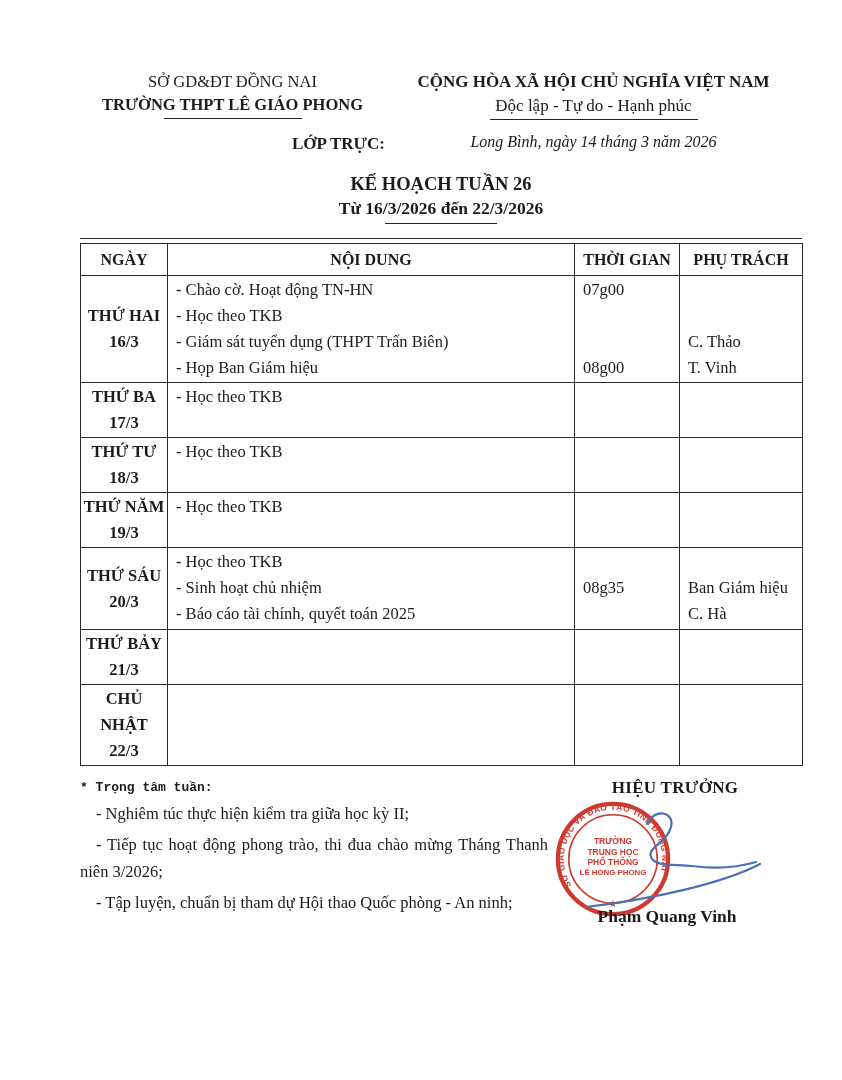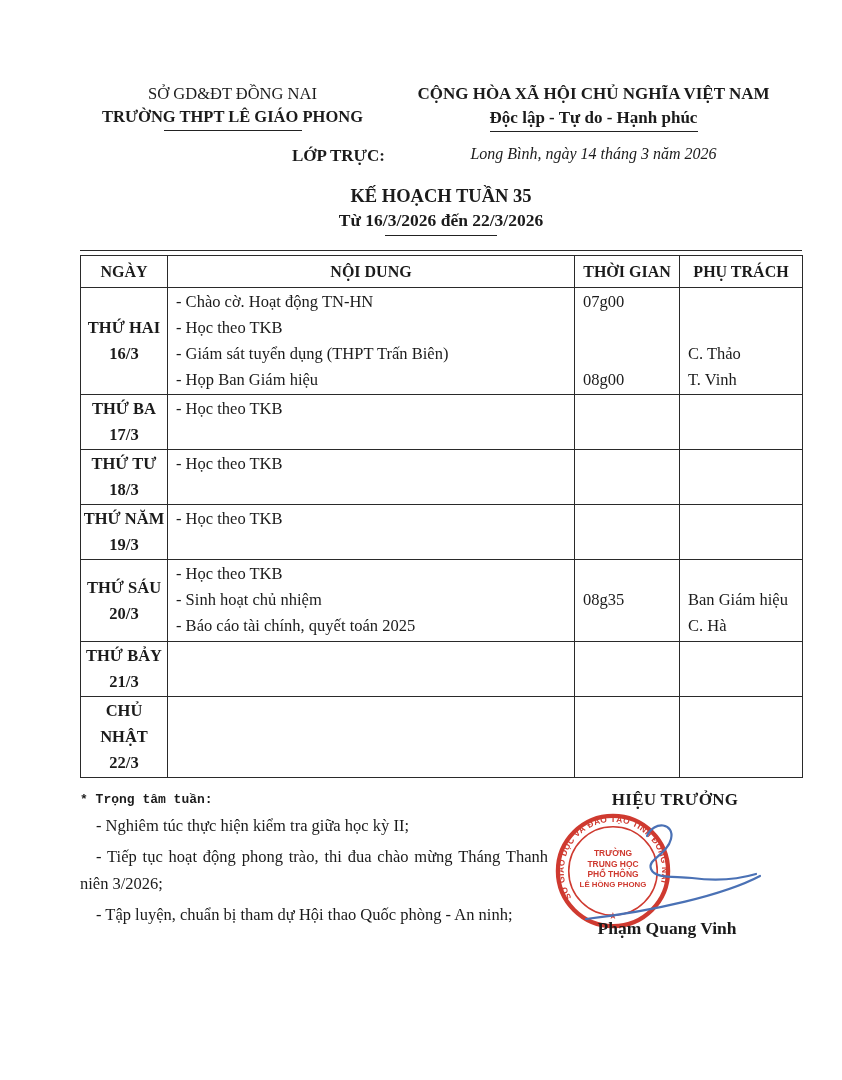--- a/index.html
+++ b/index.html
@@ -1,30 +1,30 @@
 <!DOCTYPE html>
 <html><head>
 <meta charset="utf-8">
 <style>
   html,body { margin:0; padding:0; }
   body {
     width:842px; height:1080px; background:#ffffff;
     font-family:"Liberation Serif","DejaVu Serif",serif;
     color:#1b1b1b; overflow:hidden;
   }
-  .page { padding:72px 40px 30px 80px; width:722px;margin-top:12px; }
+  .page { padding:72px 40px 30px 80px; width:722px; }
 
   
   .header { display:flex; }
   .h-left  { width:305px; text-align:center; }
   .h-right { flex:1; text-align:center; }
   .h-l1 { font-size:16.5px; }
   .h-l2 { font-size:16.5px; font-weight:bold; margin-top:3px; }
   .h-r1 { font-size:17px;  font-weight:bold; }
-  .h-r2 { font-size:17px;  font-weight:bold; margin-top:4px; }
+  .h-r2 { font-size:17px;  font-weight:normal; margin-top:4px; }
   .rule { border-bottom:1.5px solid #222; margin:3px auto 0; }
   .rule-left  { width:138px; }
   .rule-right { width:208px; }
   .class-duty { font-weight:bold; font-size:17px; margin-top:15px;text-align:right; }
   .dateline   { font-style:italic; font-size:16px; margin-top:13px; }
 
   
   .title { text-align:center; margin-top:20px; }
   .t1 { font-size:18.5px; font-weight:bold; }
   .t2 { font-size:17.5px; font-weight:bold; margin-top:3px; }
@@ -73,21 +73,21 @@
     </div>
     <div class="h-right">
       <div class="h-r1">CỘNG HÒA XÃ HỘI CHỦ NGHĨA VIỆT NAM</div>
       <div class="h-r2">Độc lập - Tự do - Hạnh phúc</div>
       <div class="rule rule-right"></div>
       <div class="dateline">Long Bình, ngày 14 tháng 3 năm 2026</div>
     </div>
   </div>
 
   <div class="title">
-    <div class="t1">KẾ HOẠCH TUẦN 35</div>
+    <div class="t1">KẾ HOẠCH TUẦN 26</div>
     <div class="t2">Từ 16/3/2026 đến 22/3/2026</div>
     <div class="rule-title"></div>
   </div>
 
   <div class="tbl-topline"></div>
   <table class="plan">
     <colgroup>
       <col style="width:87px">
         <col style="width:407px">
         <col style="width:105px">

